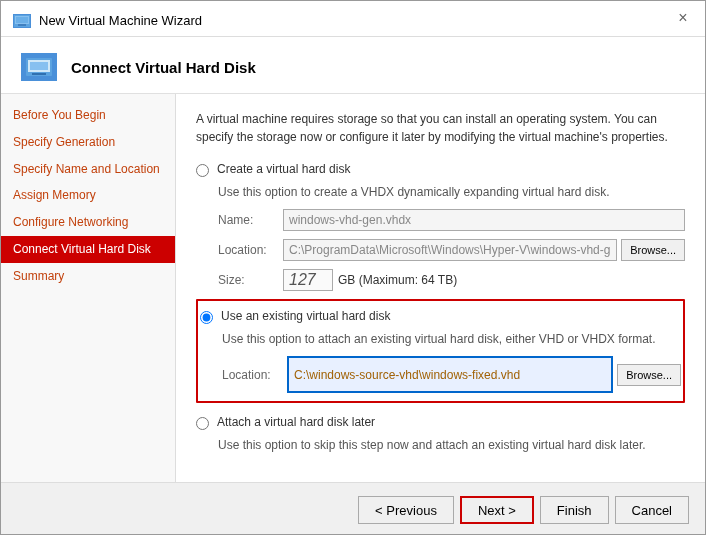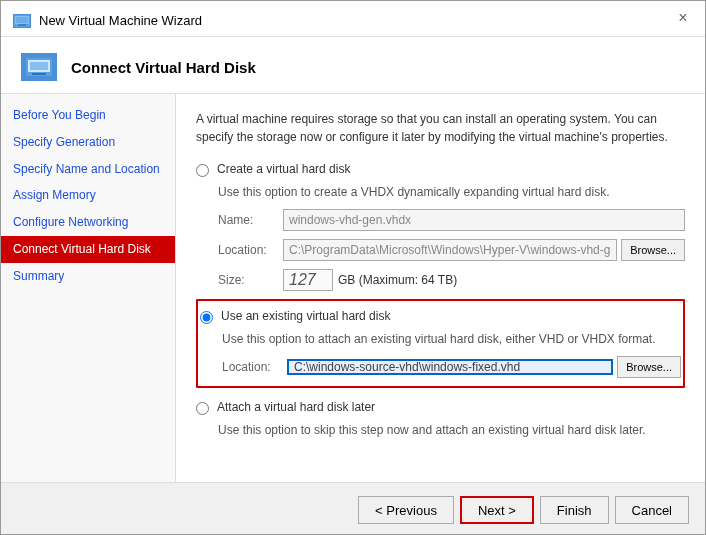--- a/index.html
+++ b/index.html
@@ -89,21 +89,21 @@
     .sidebar {
       width: 175px;
       background: #f8f8f8;
       border-right: 1px solid #ddd;
       padding: 8px 0;
       flex-shrink: 0;
     }
     .sidebar-item {
       padding: 5px 12px;
       font-size: 12px;
-      color: #1d4ed8;
+      color: #c2410c;
       cursor: pointer;
       line-height: 1.4;
     }
     .sidebar-item.active {
       background: #c00;
       color: #fff;
     }
     .main-content {
       flex: 1;
       padding: 16px 20px;
@@ -209,25 +209,25 @@
       margin-top: 8px;
     }
     .location-label {
       font-size: 12px;
       color: #666;
       width: 65px;
       flex-shrink: 0;
     }
     .location-input {
       flex: 1;
-      height: 16px;
+      height: 37px;
       border: 2px solid #0066cc;
       padding: 2px 5px;
       font-size: 12px;
-      color: #404040;
+      color: #a16207;
       background: #e8f0ff;
     }
     .location-browse {
       margin-left: 4px;
       height: 22px;
       padding: 2px 8px;
       font-size: 11px;
       border: 1px solid #aaa;
       background: #f0f0f0;
       cursor: pointer;

